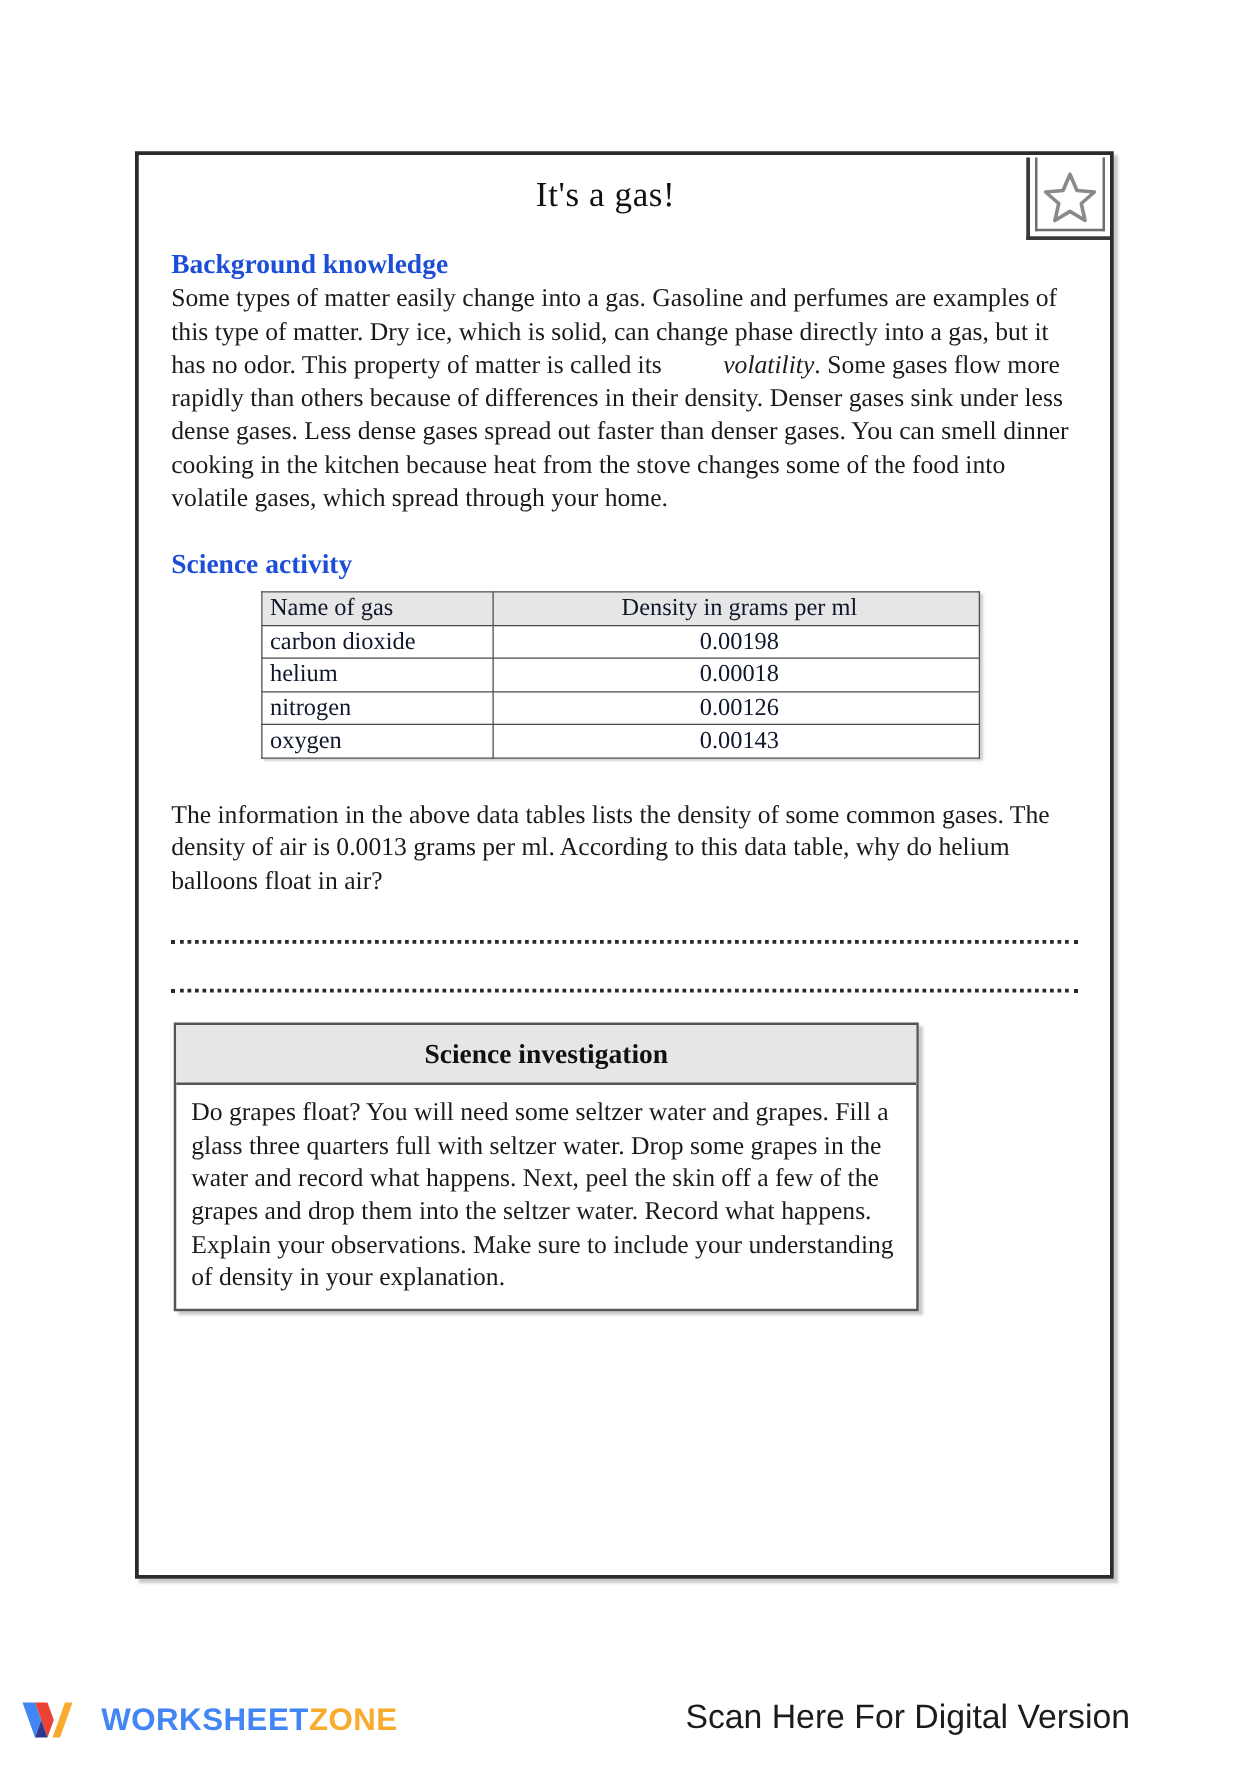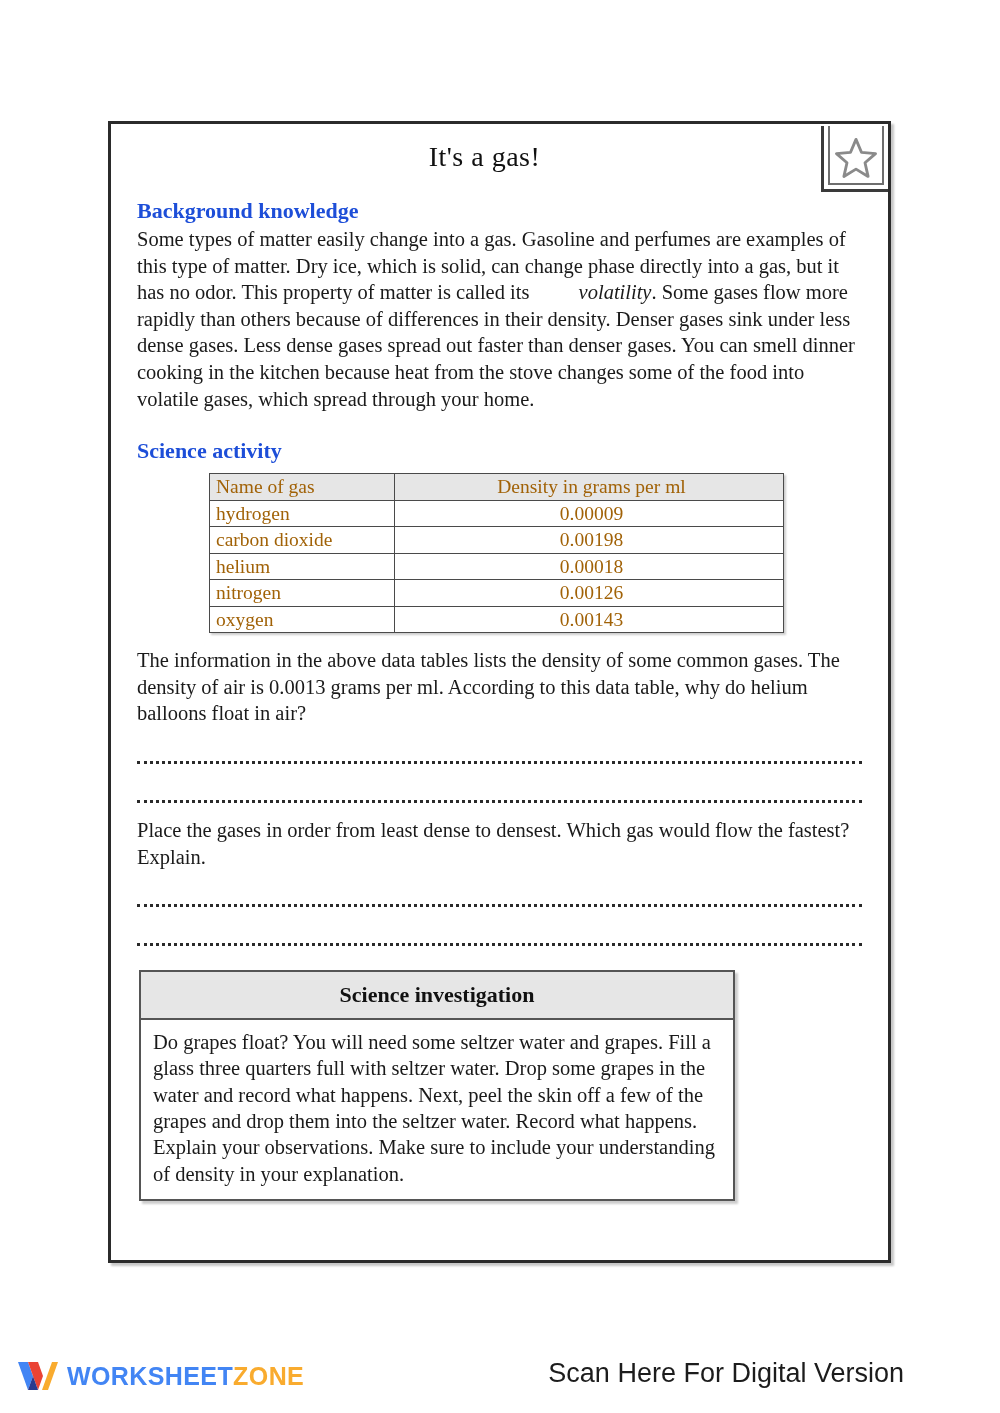--- a/index.html
+++ b/index.html
@@ -101,32 +101,32 @@
     border-collapse: collapse;
     box-shadow: 2px 2px 2px rgba(0,0,0,0.20);
   }
   #density-table th,
   #density-table td {
     border: 1.5px solid #4a4a4a;
     font-family: "Liberation Serif", serif;
     font-weight: normal;
     font-size: 19.5px;
     line-height: 21px;
-    color: #a16207;
+    color: #0f172a;
     height: 26.5px;
     padding: 1px 6px;
   }
   #density-table thead th {
     background: #e6e6e6;
   }
   #density-table .col-name { width: 185px; text-align: left; }
   #density-table .col-density { text-align: center; padding-left: 11px; }
 
   
-  .question-block { margin-top: 14px; }
+  .question-block { margin-top: 32px; }
   .answer-lines { margin-top: 14px; }
   .dotted-line {
     height: 23px;
     border-bottom: 3px dotted #2a2a2a;
   }
   .dotted-line + .dotted-line { margin-top: 16px; }
 
   
   #investigation-box {
     margin-top: 24px;
@@ -160,21 +160,21 @@
     width: 1000px;
     height: 73px;
     background: #ffffff;
   }
   #brand-logo {
     position: absolute;
     left: 14px;
     top: 16px;
     display: flex;
     align-items: center;
-    gap: 9px;
+    gap: 23px;
   }
   #brand-logo svg { width: 44px; height: 40px; display: block; }
   #brand-wordmark {
     font-family: "Liberation Sans", sans-serif;
     font-weight: bold;
     font-size: 25px;
     letter-spacing: 0.4px;
     white-space: nowrap;
   }
   #brand-word-worksheet { color: #4285f4; }
@@ -217,24 +217,20 @@
 
       <table id="density-table">
         <thead>
           <tr>
             <th class="col-name">Name of gas</th>
             <th class="col-density">Density in grams per ml</th>
           </tr>
         </thead>
         <tbody>
           <tr>
-            <td class="col-name">hydrogen</td>
-            <td class="col-density">0.00009</td>
-          </tr>
-          <tr>
             <td class="col-name">carbon dioxide</td>
             <td class="col-density">0.00198</td>
           </tr>
           <tr>
             <td class="col-name">helium</td>
             <td class="col-density">0.00018</td>
           </tr>
           <tr>
             <td class="col-name">nitrogen</td>
             <td class="col-density">0.00126</td>
@@ -247,27 +243,20 @@
       </table>
 
       <div class="question-block">
         <p class="body-text">The information in the above data tables lists the density of some common gases. The density of air is 0.0013 grams per ml. According to this data table, why do helium balloons float in air?</p>
         <div class="answer-lines">
           <div class="dotted-line"></div>
           <div class="dotted-line"></div>
         </div>
       </div>
 
-      <div class="question-block">
-        <p class="body-text">Place the gases in order from least dense to densest. Which gas would flow the fastest? Explain.</p>
-        <div class="answer-lines">
-          <div class="dotted-line"></div>
-          <div class="dotted-line"></div>
-        </div>
-      </div>
     </div>
 
     <div id="investigation-box">
       <div id="investigation-header">Science investigation</div>
       <div id="investigation-body" class="body-text">Do grapes float? You will need some seltzer water and grapes. Fill a glass three quarters full with seltzer water. Drop some grapes in the water and record what happens. Next, peel the skin off a few of the grapes and drop them into the seltzer water. Record what happens. Explain your observations. Make sure to include your understanding of density in your explanation.</div>
     </div>
 
   </div>
 </div>
 

